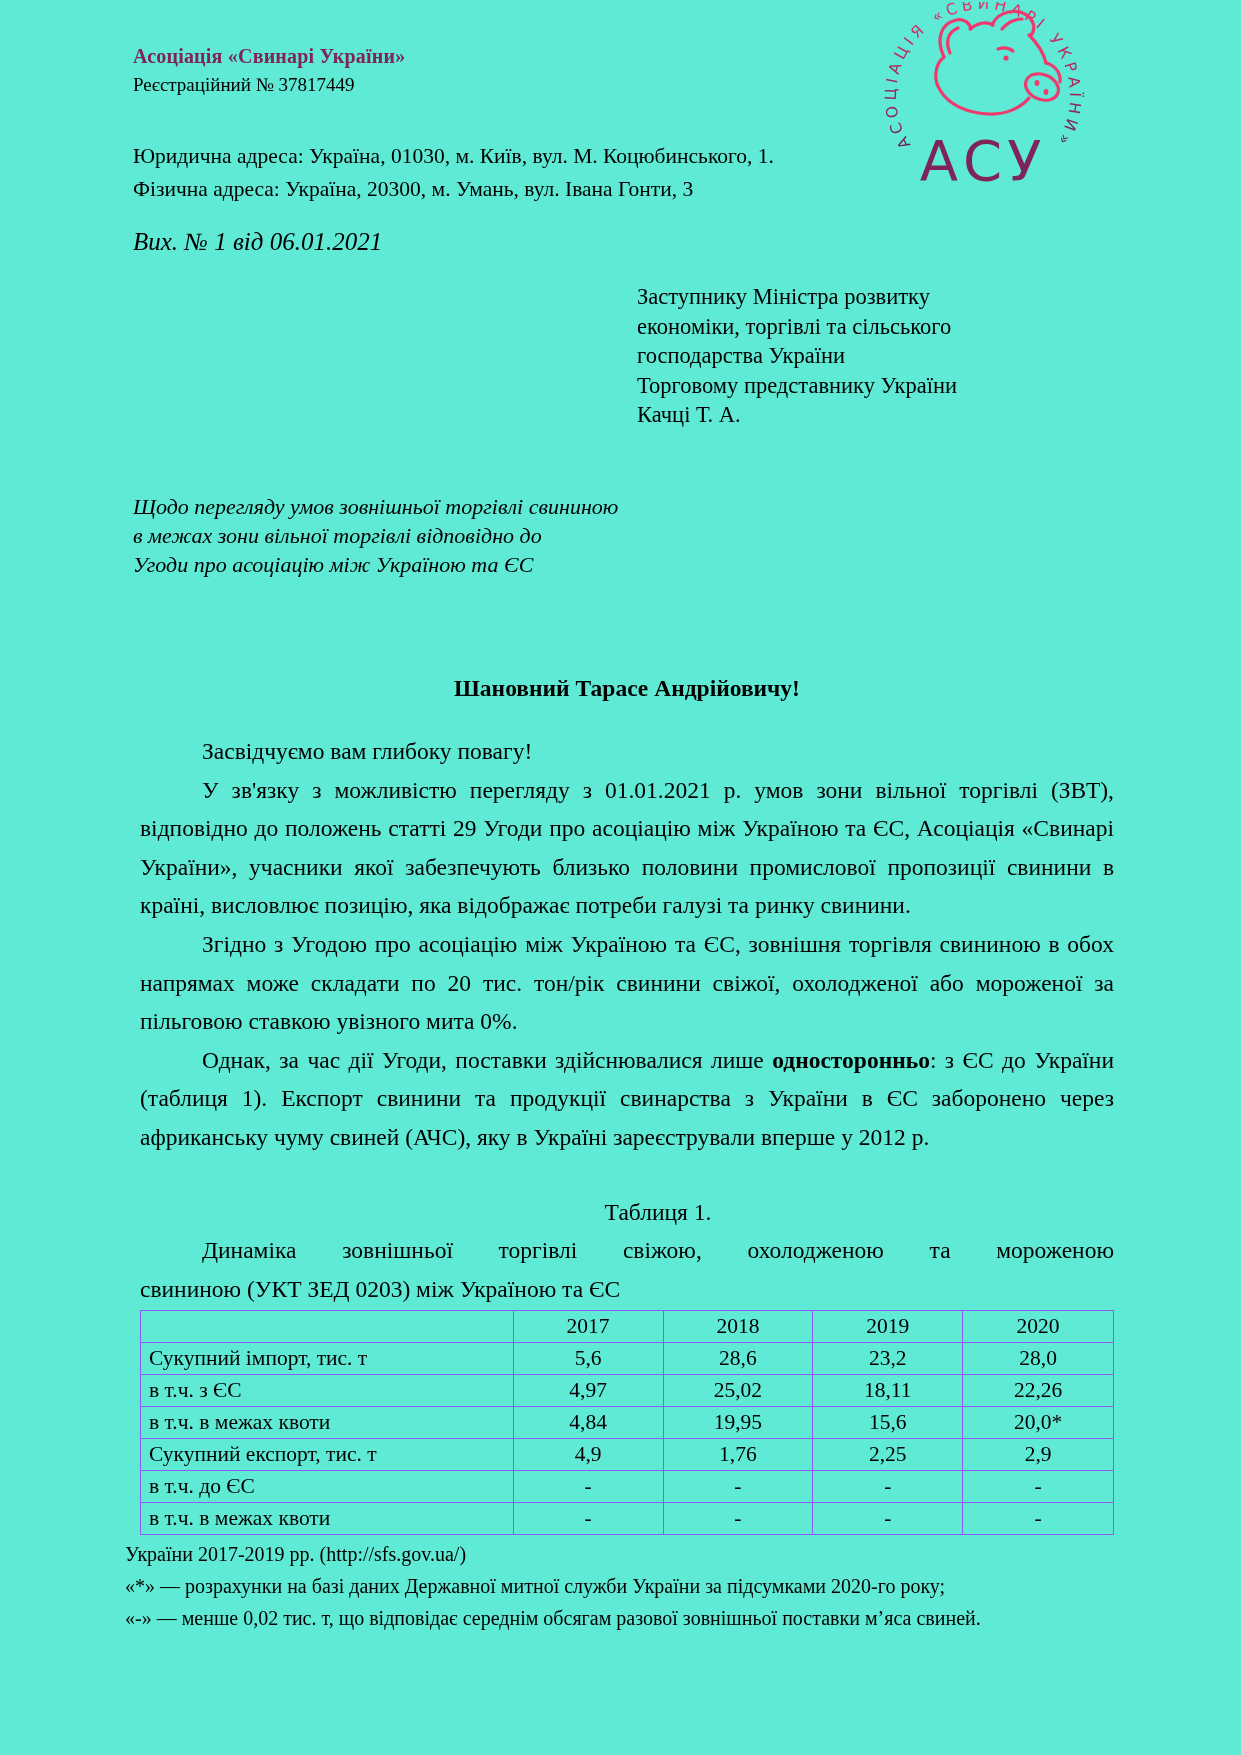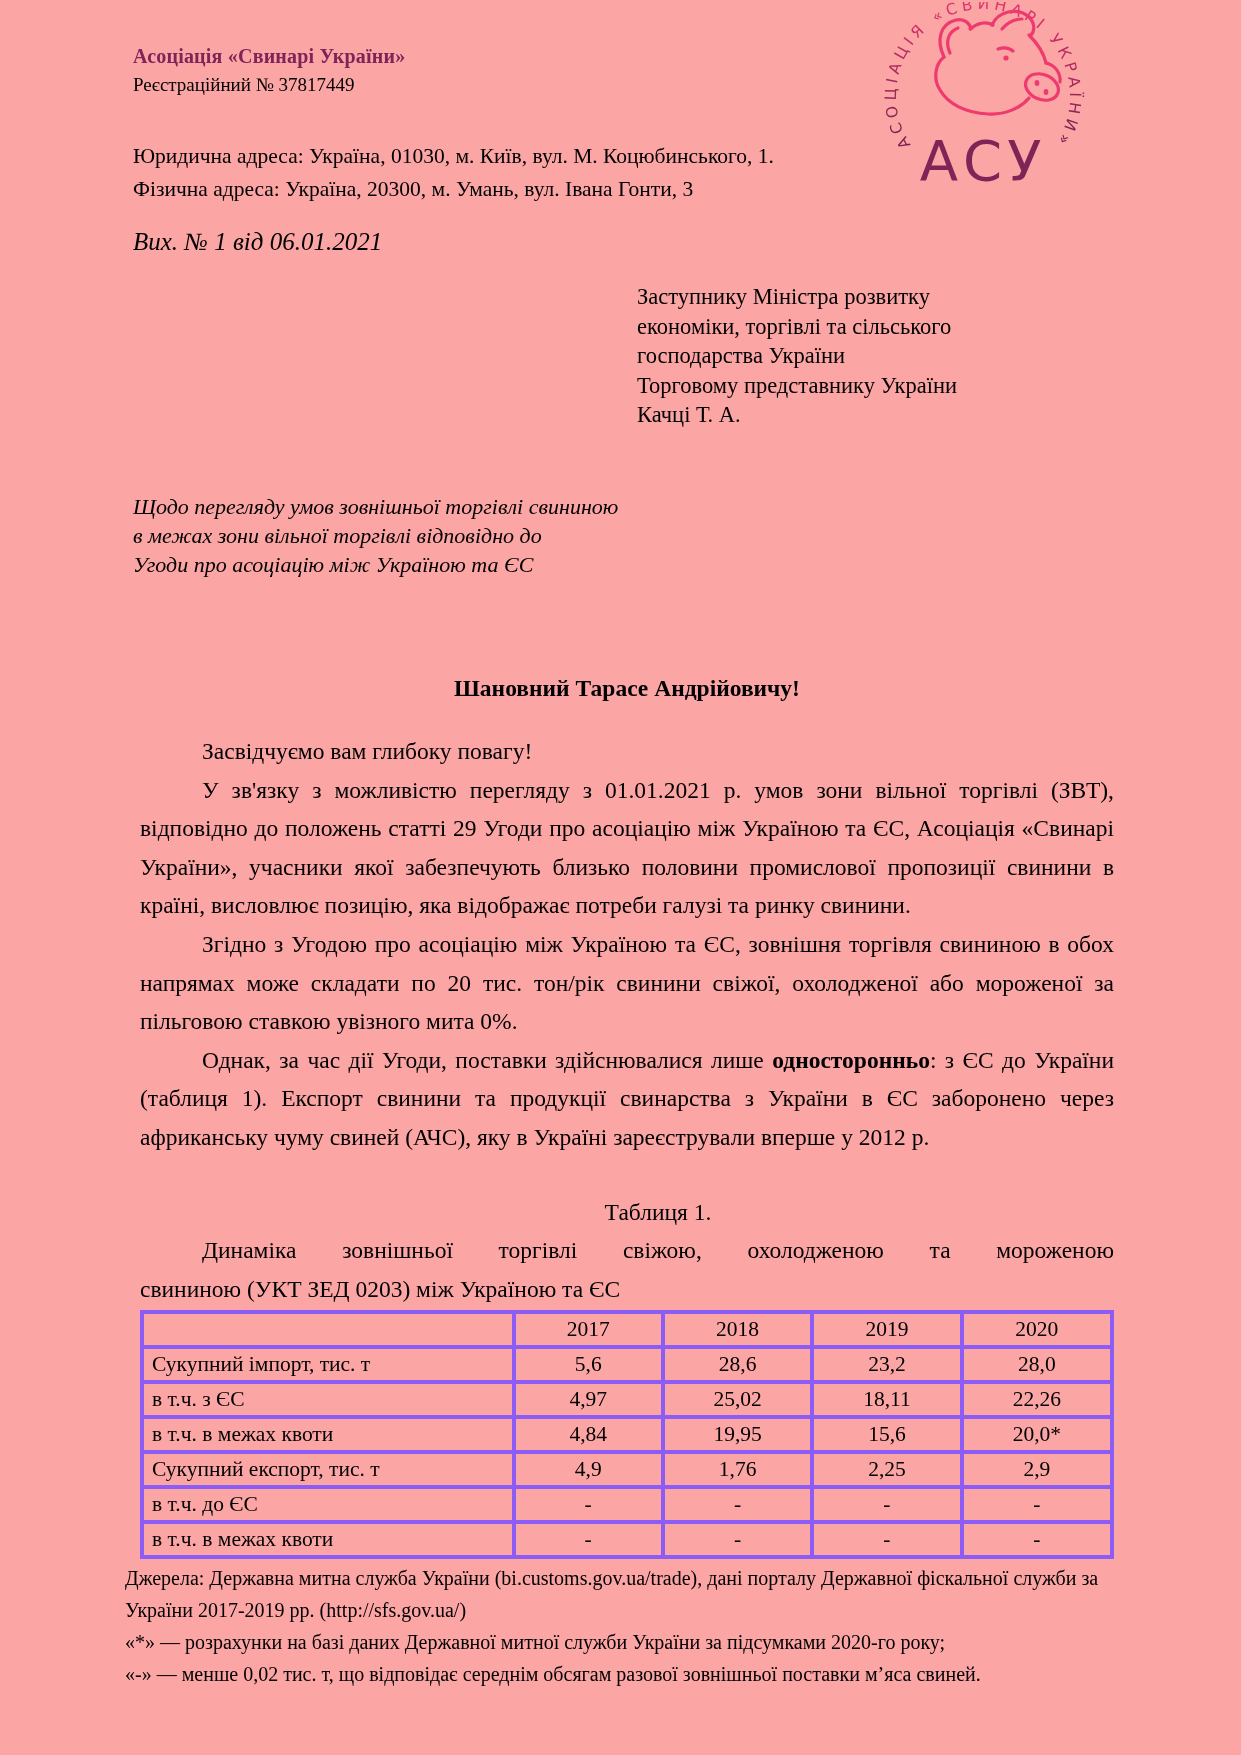--- a/index.html
+++ b/index.html
@@ -1,19 +1,19 @@
 <!DOCTYPE html>
 <html><head>
 <meta charset="utf-8">
 <style>
   html,body{margin:0;padding:0;background:#ffffff;}
   .page{
     position:relative;
     width:1241px;height:1755px;
-    background:#fca5a5;
+    background:#5eead4;
     font-family:"Liberation Serif", serif;
     color:#000;
     overflow:hidden;
   }
   
   .org-header{position:absolute;left:133px;top:45px;}
   .org-name{font-size:20px;font-weight:bold;color:#7E2457;letter-spacing:.2px;}
   .reg-number{font-size:19px;margin-top:6px;color:#000;}
   .addresses{position:absolute;left:133px;top:115px;font-size:21.5px;line-height:33px;margin-top:25px;}
   
@@ -26,21 +26,21 @@
   .subject{position:absolute;left:133px;top:492px;font-size:22px;font-style:italic;line-height:29px;}
   
   .main{position:absolute;left:140px;top:628px;width:974px;margin-top:39px;}
   .salutation{text-align:center;font-weight:bold;font-size:23.5px;margin:8px 0 30px 0;}
   .para{font-size:23.5px;line-height:38.6px;text-align:justify;text-indent:62px;margin:0;}
   .table-label{font-size:23.5px;line-height:38.6px;text-indent:62px;margin-top:36px;text-align:center;}
   .caption-line1{font-size:23.5px;line-height:38.6px;text-indent:62px;text-align:justify;text-align-last:justify;}
   .caption-line2{font-size:23.5px;line-height:38.6px;}
   table.data{border-collapse:collapse;width:100%;margin-top:2px;table-layout:fixed;}
   table.data td,table.data th{
-    border:4px solid #8b5cf6;height:31px;font-size:21.5px;font-weight:normal;
+    border:1px solid #8b5cf6;height:31px;font-size:21.5px;font-weight:normal;
     padding:0 8px;overflow:hidden;white-space:nowrap;
   }
   td.lbl{text-align:left;}
   td.val,th.year{text-align:center;}
   .footnotes{margin-top:3px;margin-left:-15px;font-size:20px;line-height:32px;}
   .fn-line{white-space:nowrap;}
 </style>
 </head>
 <body>
 
@@ -173,20 +173,19 @@
         <td class="lbl">в т.ч. в межах квоти</td>
         <td class="val">-</td>
         <td class="val">-</td>
         <td class="val">-</td>
         <td class="val">-</td>
       </tr>
     </tbody>
       </table>
 
     <div class="footnotes">
-      <div class="fn-line">Джерела:  Державна митна служба України (bi.customs.gov.ua/trade), дані порталу Державної фіскальної служби за</div>
       <div class="fn-line">України 2017-2019 рр. (http://sfs.gov.ua/)</div>
       <div class="fn-line">«*» — розрахунки на базі даних Державної митної служби України за підсумками 2020-го року;</div>
       <div class="fn-line">«-» — менше 0,02 тис. т, що відповідає середнім обсягам разової зовнішньої поставки м’яса свиней.</div>
     </div>
   </div>
 
 </div>
 
 </body></html>

